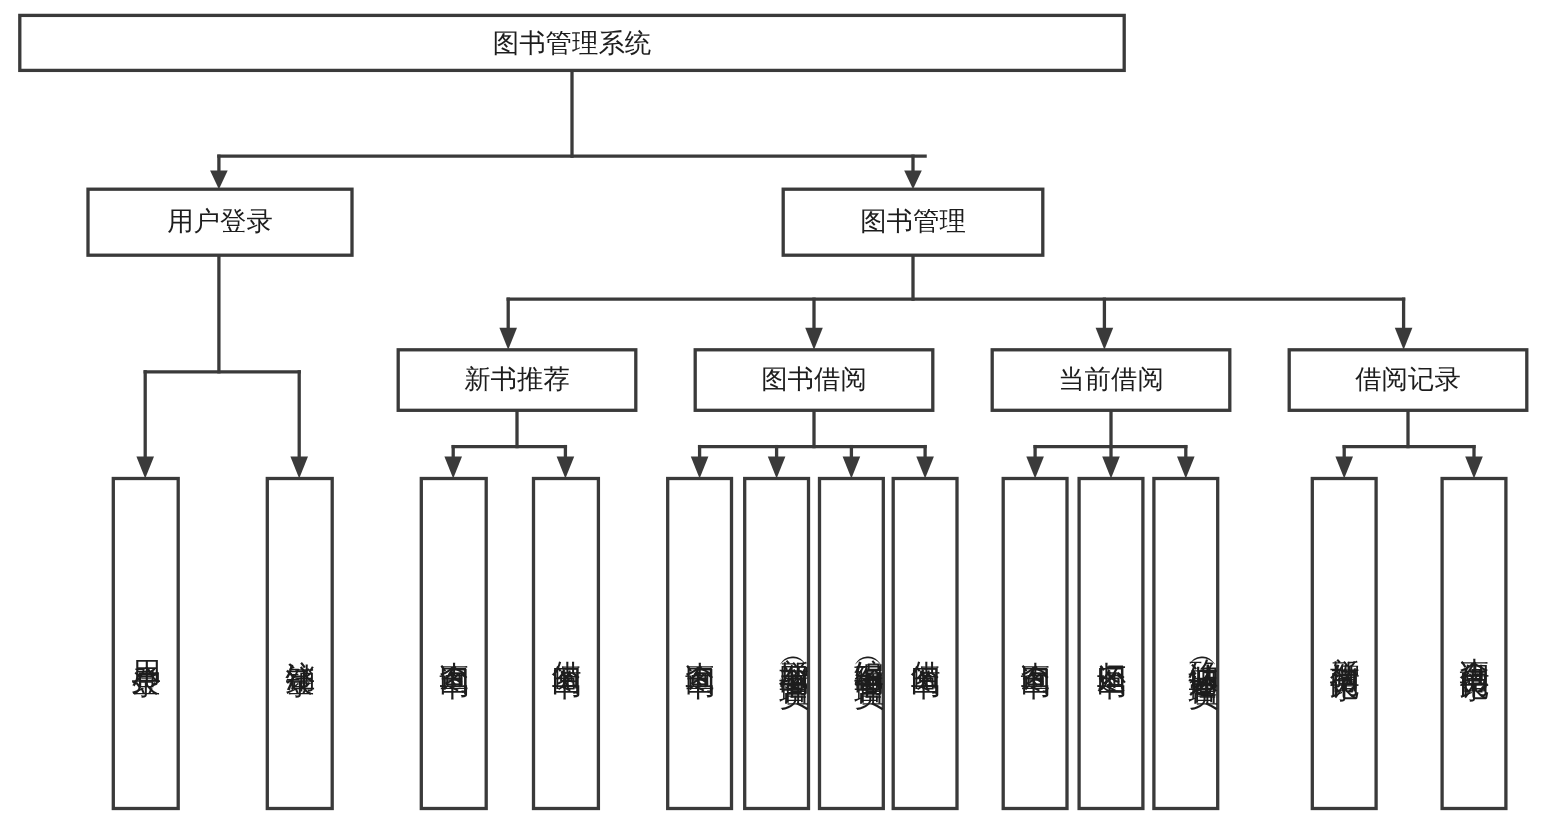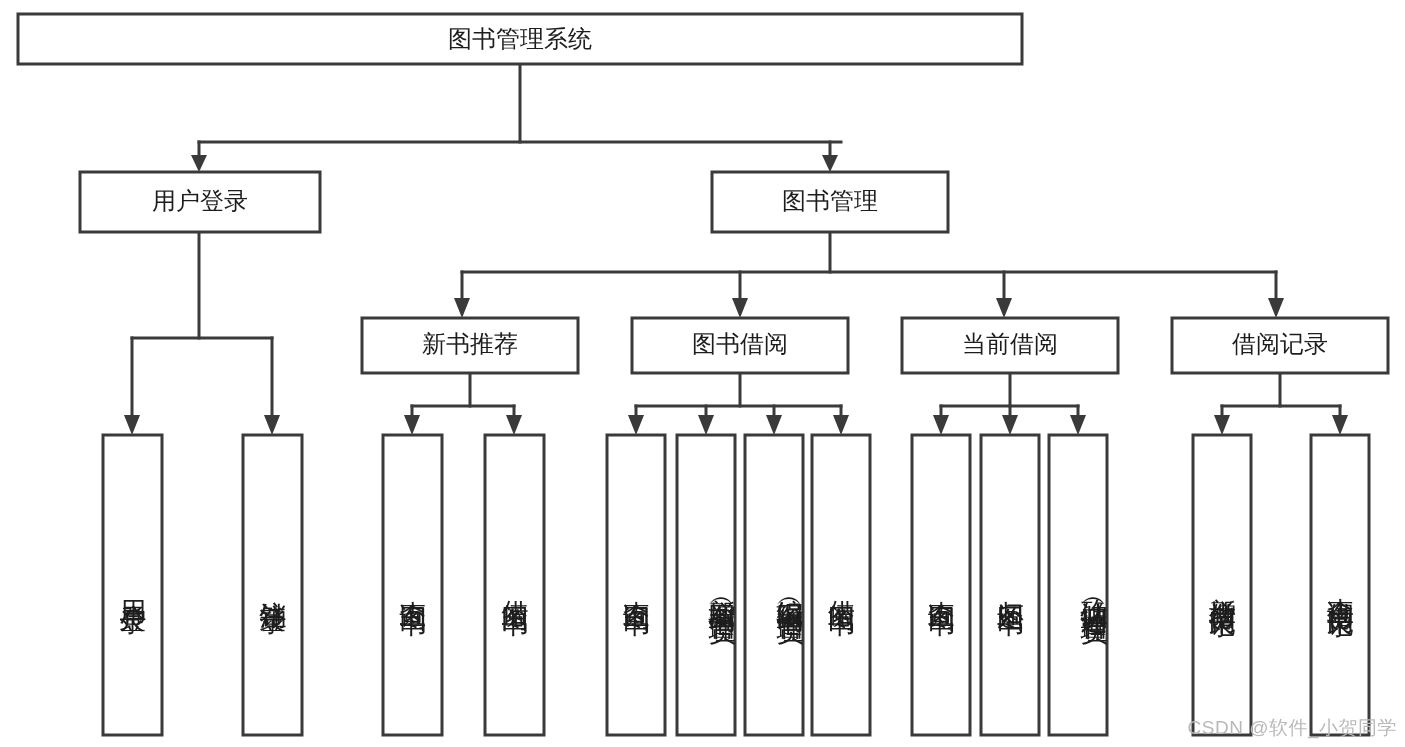--- a/index.html
+++ b/index.html
@@ -212,15 +212,14 @@
   <div class="vlabel" style="left:745px; top:435px; width:58px; height:300px; align-items:flex-start; padding-top:10px; box-sizing:border-box;">编辑图书（管理员）</div>
   <div class="vlabel" style="left:812px; top:435px; width:58px; height:300px;">借阅图书</div>
 
   <div class="vlabel" style="left:912px; top:435px; width:58px; height:300px;">查询图书</div>
   <div class="vlabel" style="left:981px; top:435px; width:58px; height:300px;">归还图书</div>
   <div class="vlabel" style="left:1049px; top:435px; width:58px; height:300px; align-items:flex-start; padding-top:10px; box-sizing:border-box;">确认归还（管理员）</div>
 
   <div class="vlabel" style="left:1193px; top:435px; width:58px; height:300px;">新增借阅记录</div>
   <div class="vlabel" style="left:1311px; top:435px; width:58px; height:300px;">查询借阅记录</div>
 
-  <div class="watermark">CSDN @软件_小贺同学</div>
 
 </div>
 
 </body></html>

